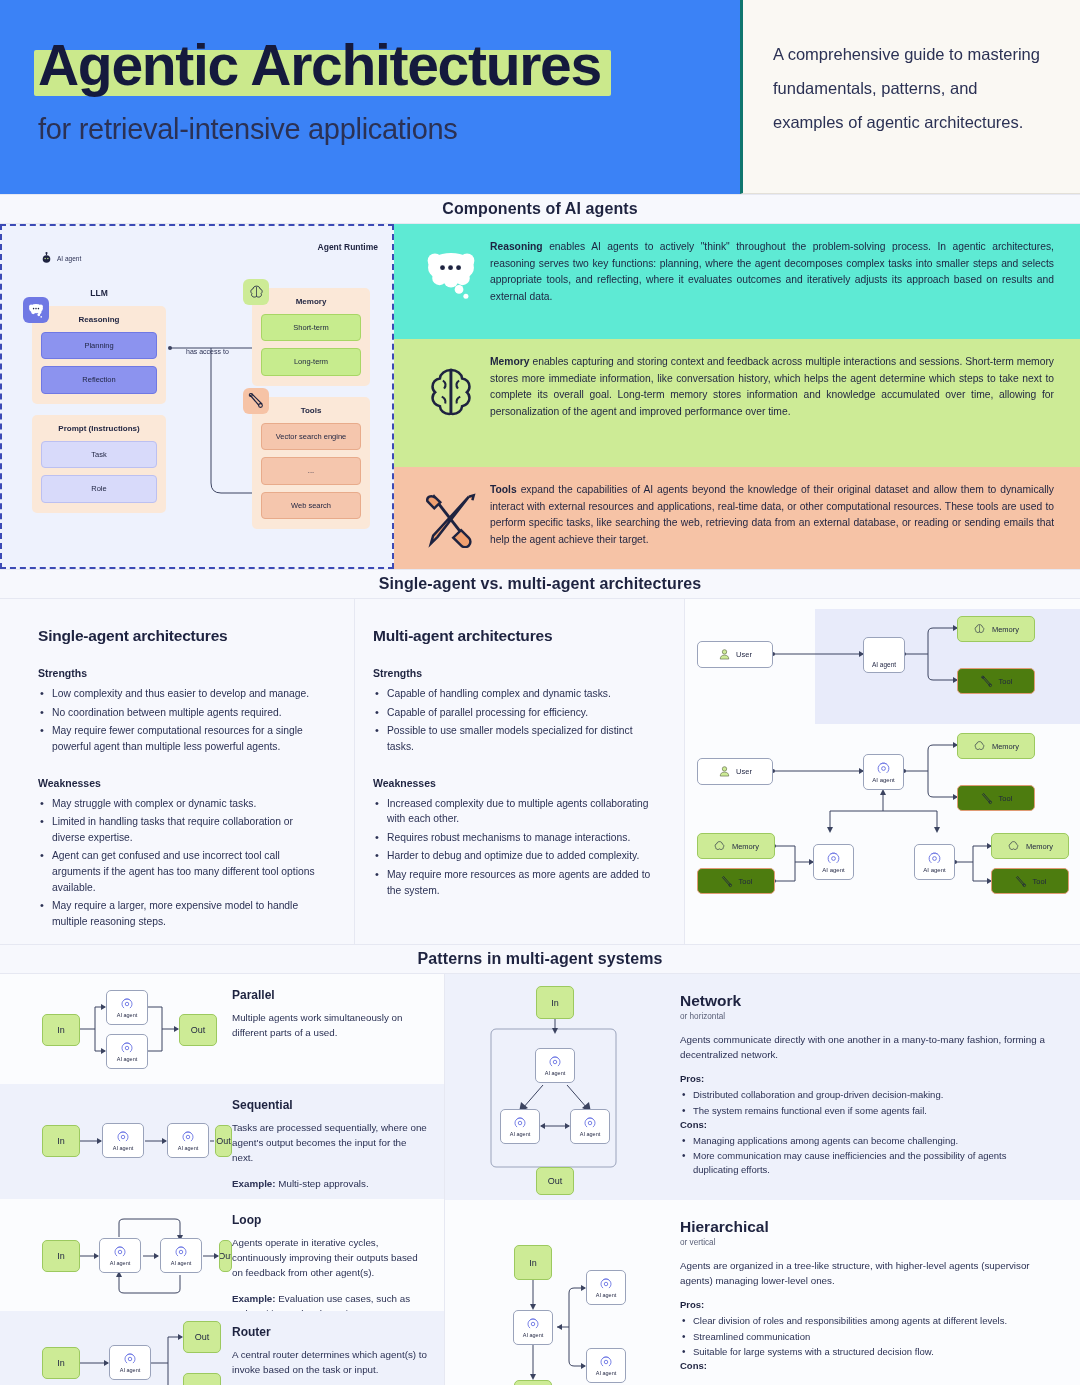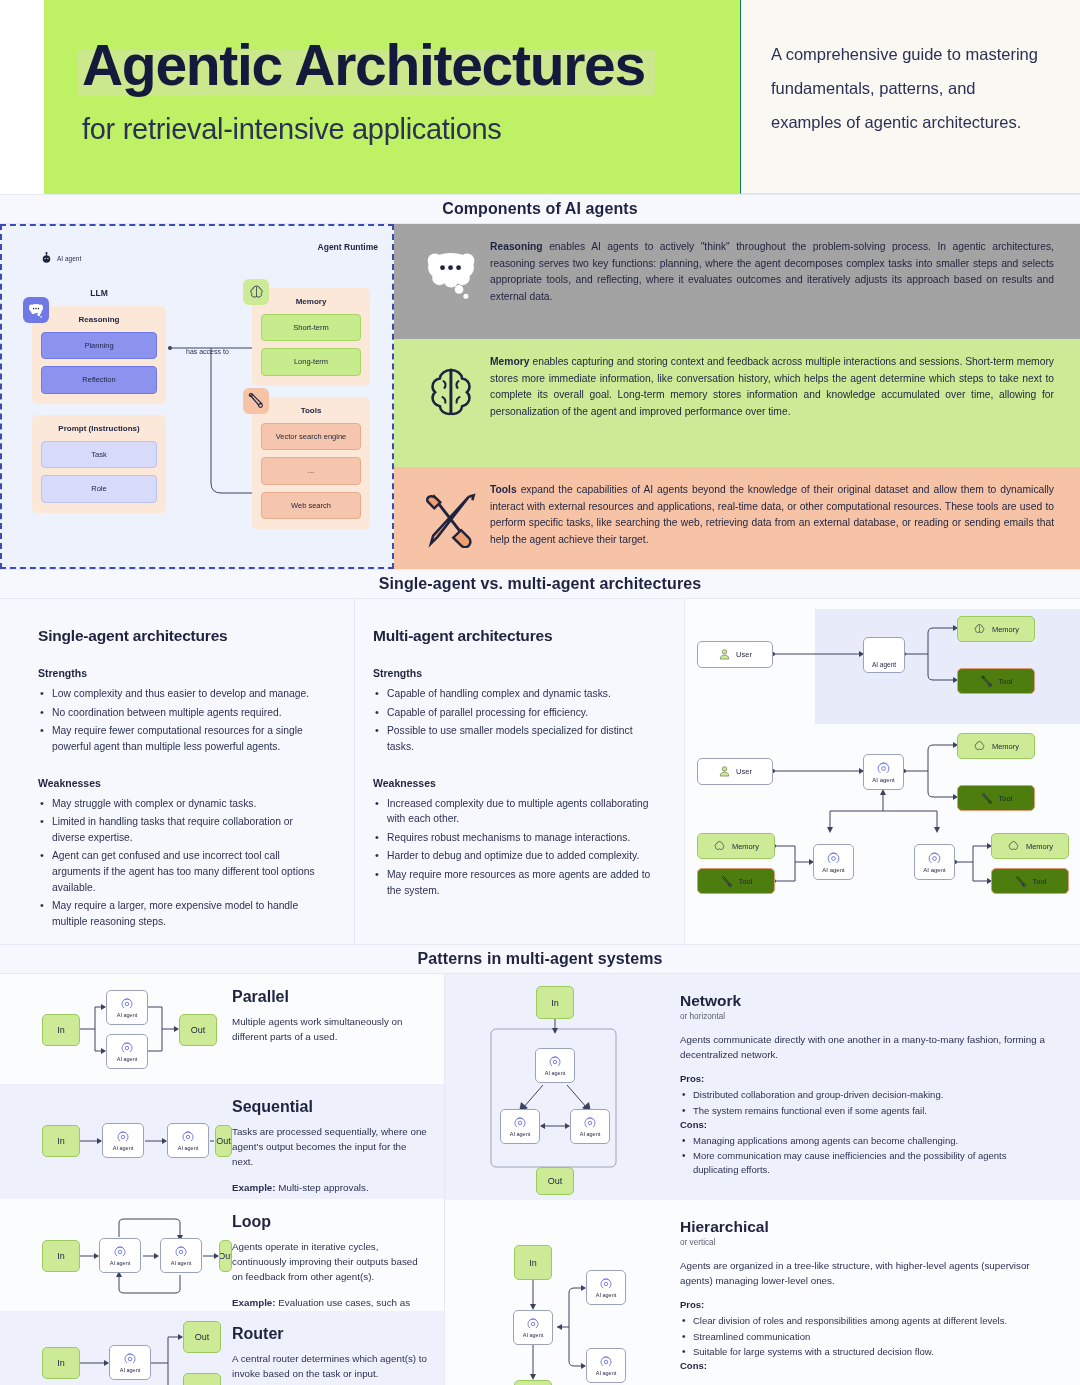--- a/index.html
+++ b/index.html
@@ -6,39 +6,39 @@
   body {
     width: 1080px; height: 1385px;
     font-family: "Liberation Sans", sans-serif;
     background: #ffffff;
     color: #1e2340;
     overflow: hidden;
   }
   .page { width: 1080px; height: 1385px; position: relative; }
 
   
-  .header { display: flex; height: 194px; background: #bef264; margin-left: 44px; }
+  .header { display: flex; height: 194px; background: #3b82f6; }
   .header-left { flex: 1; padding: 36px 0 0 38px; position: relative; }
   .title-wrap { position: relative; display: inline-block; }
   .title-hl {
     position: absolute; left: -4px; top: 14px; right: -10px; height: 46px;
     background: #cbe98c; border-radius: 2px; z-index: 0;
   }
   .main-title {
     position: relative; z-index: 1;
     font-size: 57px; font-weight: 700; letter-spacing: -1.3px;
     color: #151a3d; line-height: 1.05;
   }
   .sub-title {
     margin-top: 17px; font-size: 29px; font-weight: 400;
     color: #2b3154; letter-spacing: -0.3px;
   }
   .header-right {
     width: 340px; background: #faf8f3;
-    border-left: 1px solid #0f766e; border-bottom: 1px solid #e3e0d8;
+    border-left: 3px solid #0f766e; border-bottom: 1px solid #e3e0d8;
     padding: 38px 34px 0 30px;
     font-size: 16.5px; line-height: 2.05; color: #2b3154;
   }
 
   
   .band {
     height: 30px; background: #f7f8fd; border-top: 1px solid #e6e8f2;
     border-bottom: 1px solid #e6e8f2;
     display: flex; align-items: center; justify-content: center;
   }
@@ -77,21 +77,21 @@
     border-radius: 6px; display: flex; align-items: center; justify-content: center;
   }
   .badge.b-blue { background: #6f78e4; }
   .badge.b-green{ background: #cdeb96; }
   .badge.b-peach{ background: #f6c3a6; }
   .arrows { position: absolute; left: 164px; top: 62px; width: 90px; height: 230px; }
   .arrow-lbl { position: absolute; left: 184px; top: 122px; font-size: 7px; color: #2b3154; }
 
   .panels { flex: 1; display: flex; flex-direction: column; }
   .panel { display: flex; align-items: flex-start; padding: 15px 20px 15px 18px; }
-  .panel.p1 { background: #a3a3a3; height: 115px; }
+  .panel.p1 { background: #5eead4; height: 115px; }
   .panel.p2 { background: #cdeb96; height: 128px; }
   .panel.p3 { background: #f6c3a6; height: 102px; }
   .panel-icon { width: 78px; flex: 0 0 78px; display: flex; align-items: center; justify-content: center; padding-top: 8px;}
   .panel-text {
     flex: 1; font-size: 10.3px; line-height: 1.62; text-align: justify; color: #1e2340;
     padding-right: 6px;
   }
   .panel-text b { font-weight: 700; }
 
   
@@ -125,21 +125,21 @@
 
   
   .patterns { display: flex; height: 452px; }
   .pat-left { width: 445px; border-right: 1px solid #e6e8f2; }
   .pat-right { flex: 1; display: flex; flex-direction: column; }
   .pat-row { display: flex; position: relative; }
   .pat-row.alt { background: #eef1fb; }
   .pat-row.plain { background: #fbfcfe; }
   .pat-diagram { width: 232px; position: relative; }
   .pat-text { flex: 1; padding: 14px 16px 10px 0; }
-  .pat-title { font-size: 16px; font-weight: 700; margin-bottom: 8px; }
+  .pat-title { font-size: 12px; font-weight: 700; margin-bottom: 8px; }
   .pat-desc { font-size: 9.8px; line-height: 1.55; color: #2b3154; }
   .pat-ex { font-size: 9.8px; line-height: 1.55; color: #2b3154; margin-top: 10px; }
   .pat-ex b { font-weight: 700; }
 
   .big-pat { display: flex; position: relative; }
   .big-pat.one { background: #eef1fb; height: 226px; }
   .big-pat.two { background: #fbfcfe; height: 226px; }
   .big-diagram { width: 225px; position: relative; }
   .big-text { flex: 1; padding: 18px 30px 0 10px; }
   .big-title { font-size: 15.5px; font-weight: 700; margin-bottom: 2px; }

